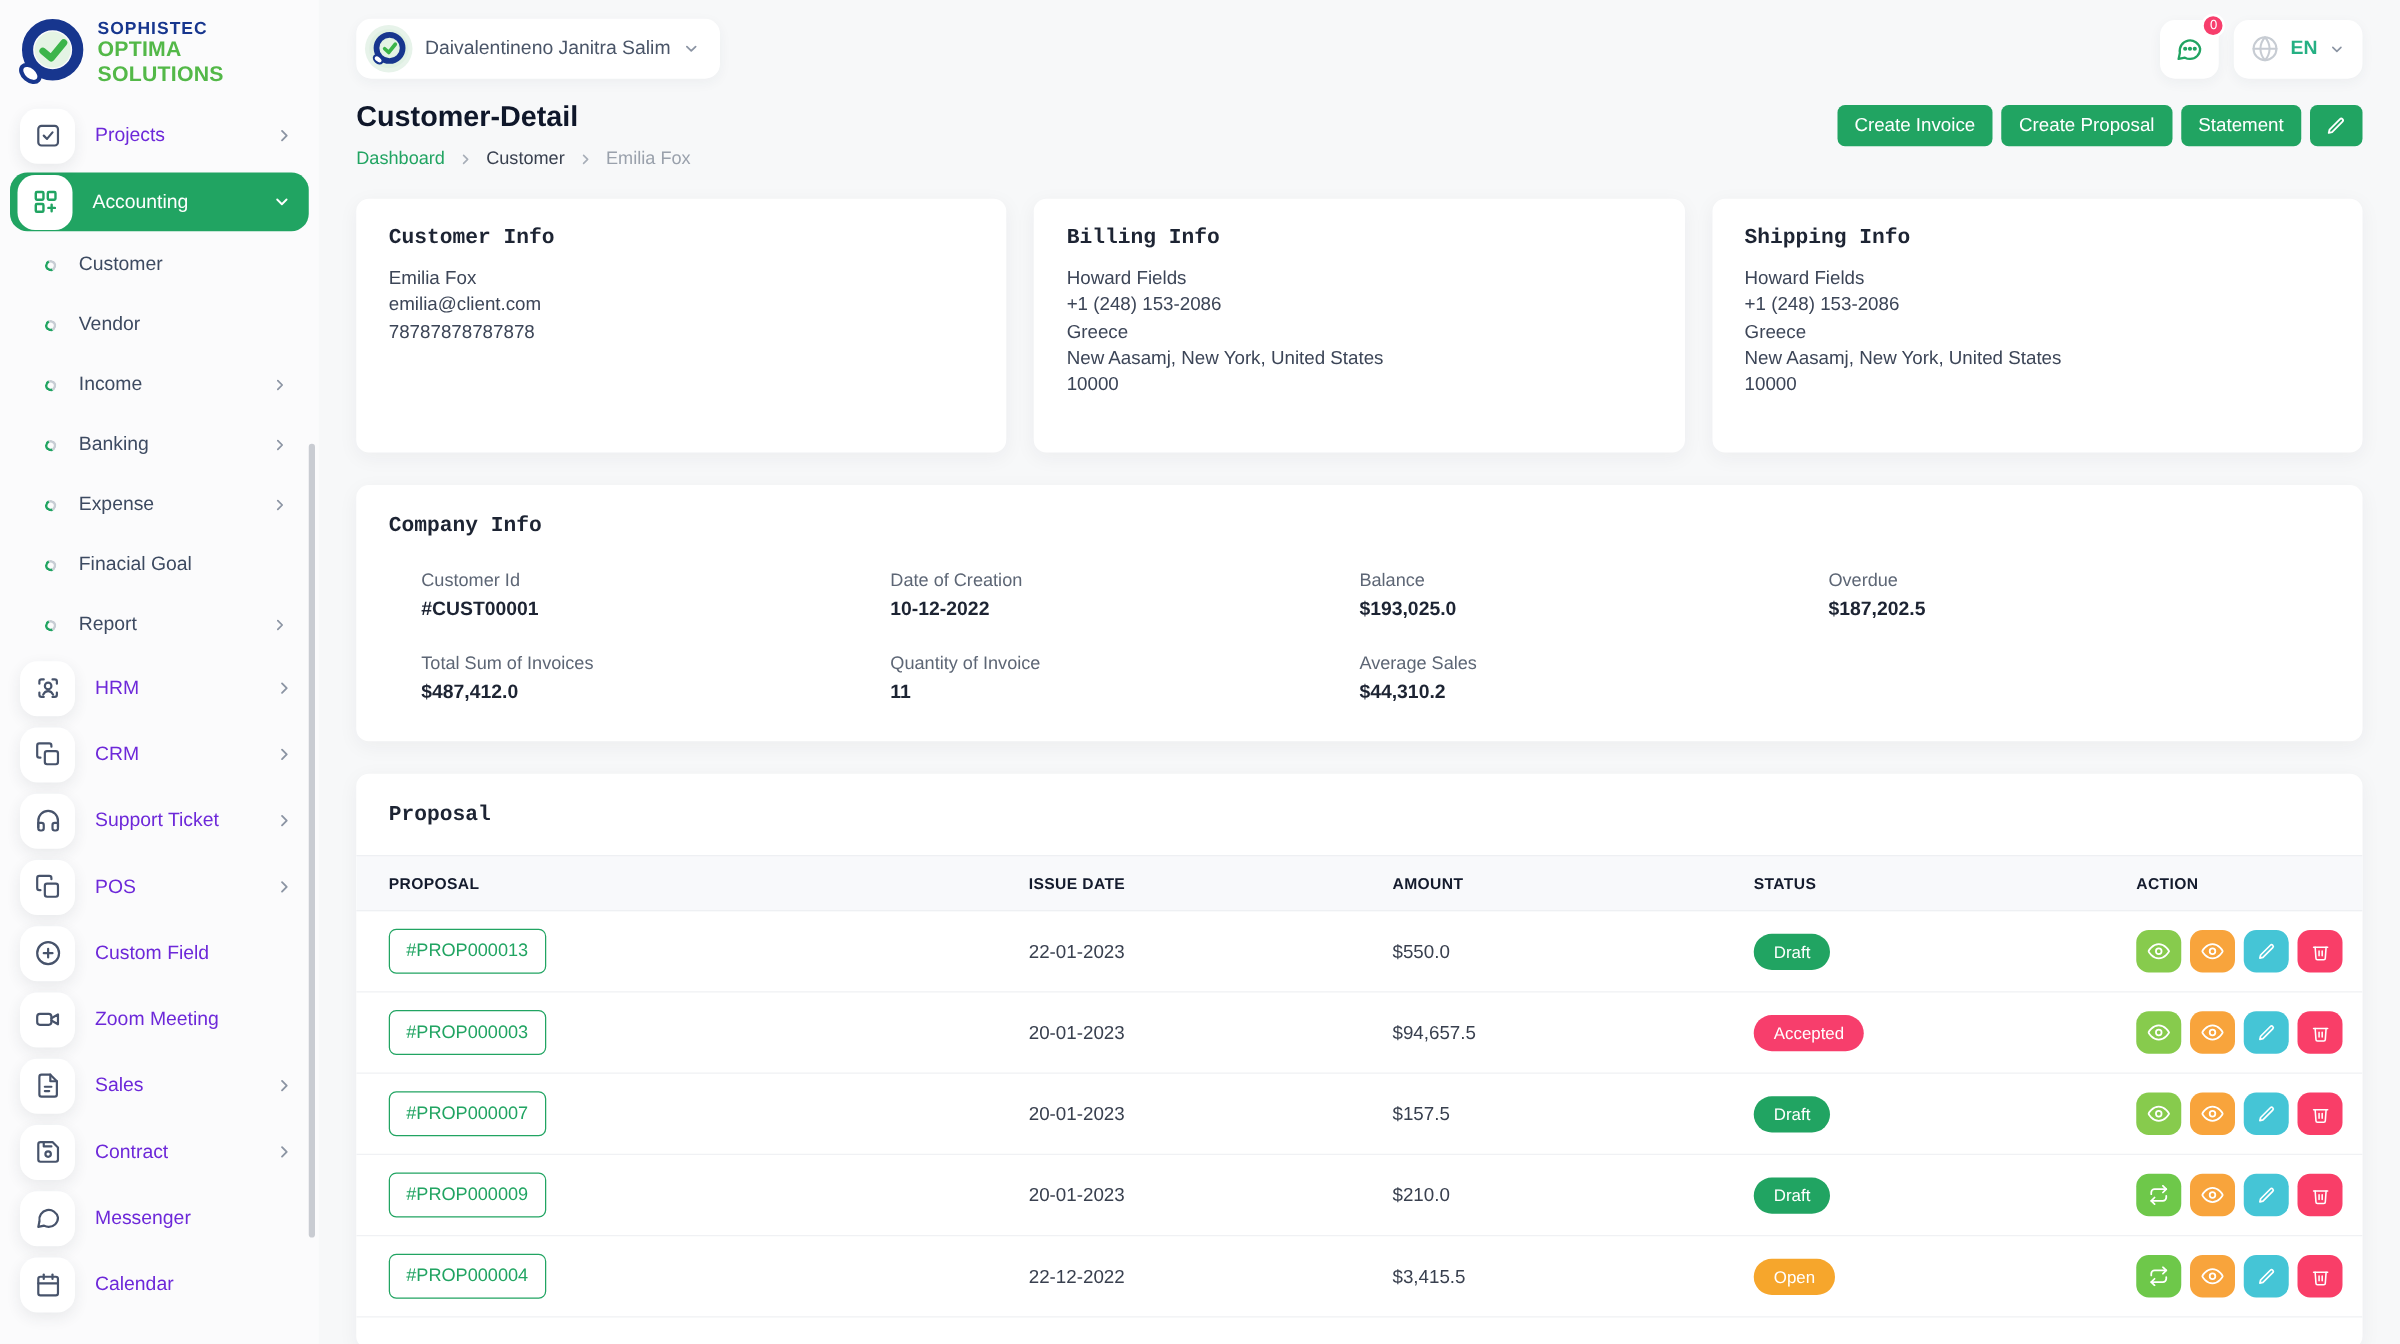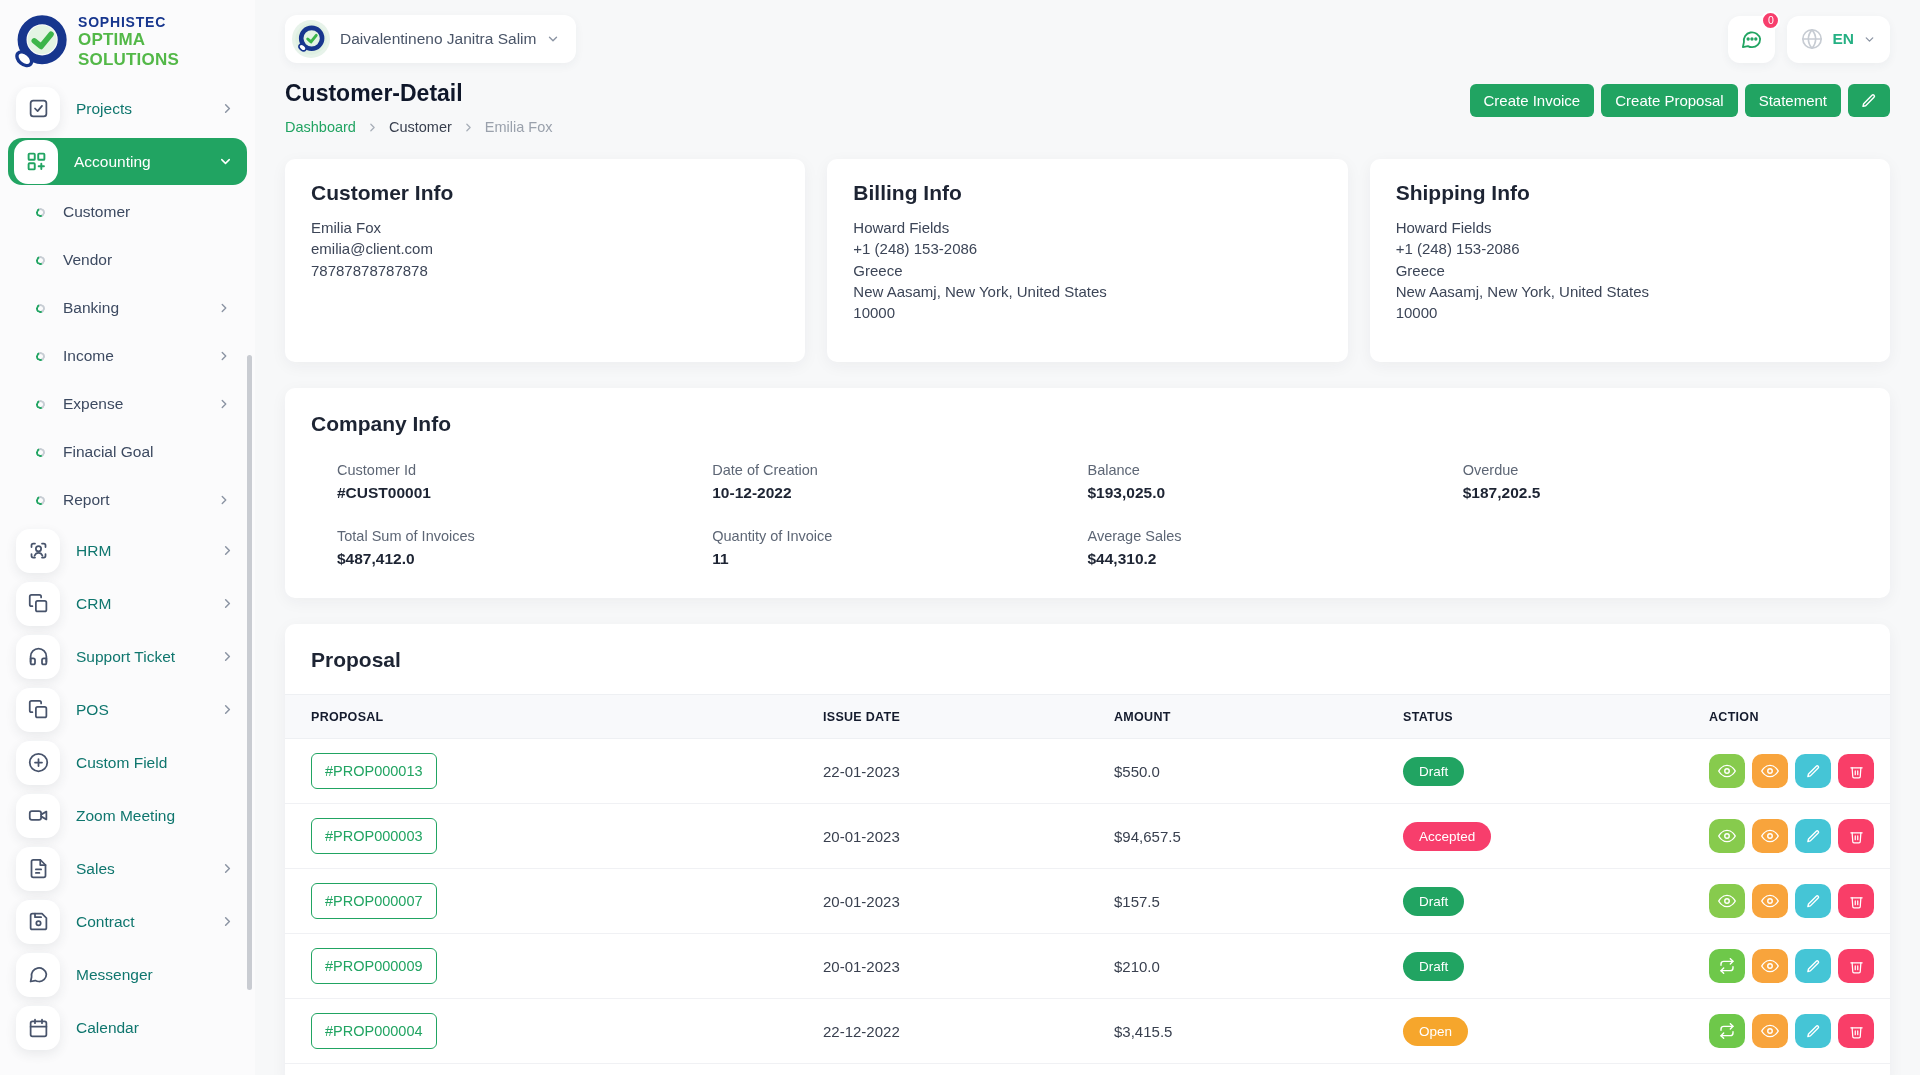--- a/index.html
+++ b/index.html
@@ -11,21 +11,21 @@
     color:#3c4557;
   }
   svg { display:block; }
 
   
   .sidebar{ position:absolute; left:0; top:0; width:255px; height:1075px; background:#fbfbfc; }
   .logo-row{ display:flex; align-items:center; gap:8px; padding:12px 8px 6px 12px; height:78px; }
   .brand-top{ color:#17368E; font-weight:700; font-size:14px; letter-spacing:.8px; line-height:1.15; }
   .brand-bottom{ color:#53B848; font-weight:800; font-size:17px; letter-spacing:.2px; }
   .menu{ padding:4px 8px 0 8px; }
-  .m-item{ display:flex; align-items:center; height:53px; padding:0 12px 0 8px; color:#0f766e; cursor:pointer; }
+  .m-item{ display:flex; align-items:center; height:53px; padding:0 12px 0 8px; color:#6d28d9; cursor:pointer; }
   .icon-tile{ width:44px; height:44px; min-width:44px; background:#fff; border-radius:14px;
     box-shadow:0 4px 12px rgba(40,50,70,.09); display:flex; align-items:center; justify-content:center; color:#47536b; }
   .m-label{ margin-left:16px; font-size:15.5px; }
   .chev{ margin-left:auto; color:#8b94a3; display:flex; }
   .m-item.active{ background:#21A462; border-radius:14px; color:#fff; height:47px; margin:3px 0; padding:0 14px 0 6px; }
   .m-item.active .icon-tile{ color:#21A462; box-shadow:none; }
   .m-item.active .chev{ color:#fff; }
   .s-item{ display:flex; align-items:center; height:48px; padding:0 16px 0 28px; color:#3d4a61; font-size:15.5px; cursor:pointer; }
   .bullet{ width:9px; height:9px; min-width:9px; border-radius:50%; margin-right:18px;
     border:2.5px solid #c7cdd4; border-left-color:#21A462; border-bottom-color:#21A462; transform:rotate(20deg); }
@@ -57,21 +57,21 @@
   .bc-sep{ color:#a7aeb8; display:flex; }
   .head-actions{ display:flex; gap:7px; margin-top:4px; }
   .g-btn{ background:#21A462; color:#fff; border:none; border-radius:6px; font-size:15px;
     padding:8px 14px; font-family:inherit; cursor:pointer; }
   .g-btn-icon{ width:42px; display:flex; align-items:center; justify-content:center; padding:8px 0; }
 
   .card{ background:#fff; border-radius:10px; box-shadow:0 4px 16px rgba(32,40,60,.05); }
 
   .cards-row{ display:grid; grid-template-columns:repeat(3,1fr); gap:22px; margin-top:24px; }
   .info-card{ padding:22px 26px; height:203px; }
-  .card-title{ margin:0; font-size:21px; font-weight:700; color:#1d2433; }
+  .card-title{ margin:0; font-size:17px; font-weight:700; color:#1d2433;font-family:Liberation Mono, monospace; }
   .info-lines{ margin-top:12px; }
   .line{ font-size:15px; color:#3c4557; line-height:1.42; }
 
   .company-card{ margin-top:26px; padding:24px 26px 30px 26px; }
   .fields-grid{ display:grid; grid-template-columns:repeat(4,1fr); row-gap:26px; margin-top:26px; padding:0 26px; }
   .f-label{ font-size:14.5px; color:#5d6675; }
   .f-value{ font-size:15.5px; font-weight:700; color:#1d2433; margin-top:6px; }
 
   .proposal-card{ margin-top:26px; padding-top:24px; height:460px; overflow:hidden; }
   .proposal-card .card-title{ padding:0 26px; }
@@ -151,30 +151,30 @@
     <div class="s-item">
       <span class="bullet"></span>
       <span>Customer</span>
     </div>
     <div class="s-item">
       <span class="bullet"></span>
       <span>Vendor</span>
     </div>
     <div class="s-item">
       <span class="bullet"></span>
-      <span>Banking</span>
+      <span>Income</span>
       <span class="chev">
           <svg width="14" height="14" viewBox="0 0 24 24" fill="none" stroke="currentColor" stroke-width="2.4" stroke-linecap="round" stroke-linejoin="round">
             <polyline points="9 18 15 12 9 6"></polyline>
           </svg>
         </span>
     </div>
     <div class="s-item">
       <span class="bullet"></span>
-      <span>Income</span>
+      <span>Banking</span>
       <span class="chev">
           <svg width="14" height="14" viewBox="0 0 24 24" fill="none" stroke="currentColor" stroke-width="2.4" stroke-linecap="round" stroke-linejoin="round">
             <polyline points="9 18 15 12 9 6"></polyline>
           </svg>
         </span>
     </div>
     <div class="s-item">
       <span class="bullet"></span>
       <span>Expense</span>
       <span class="chev">

